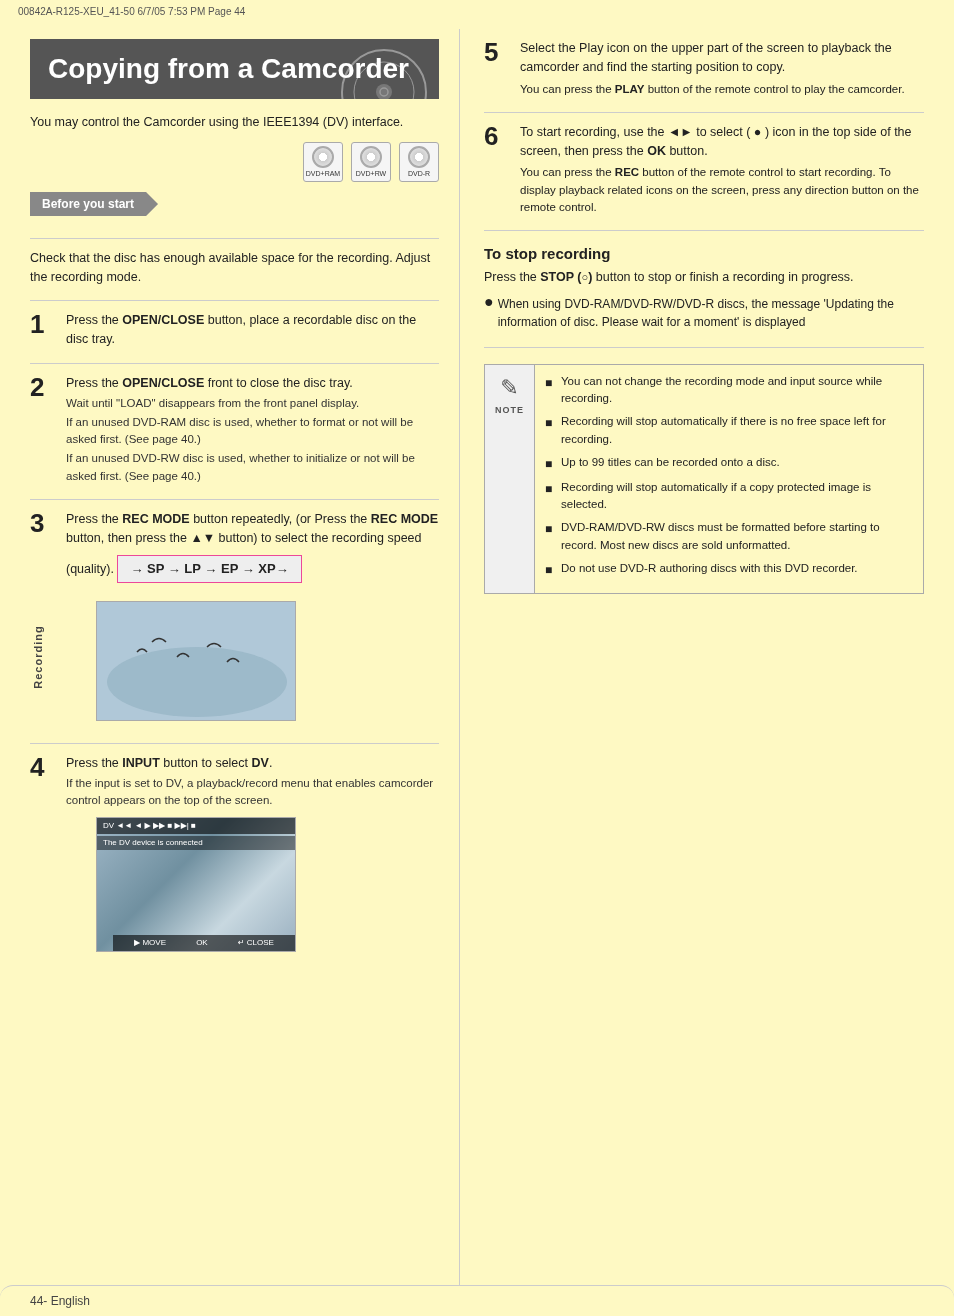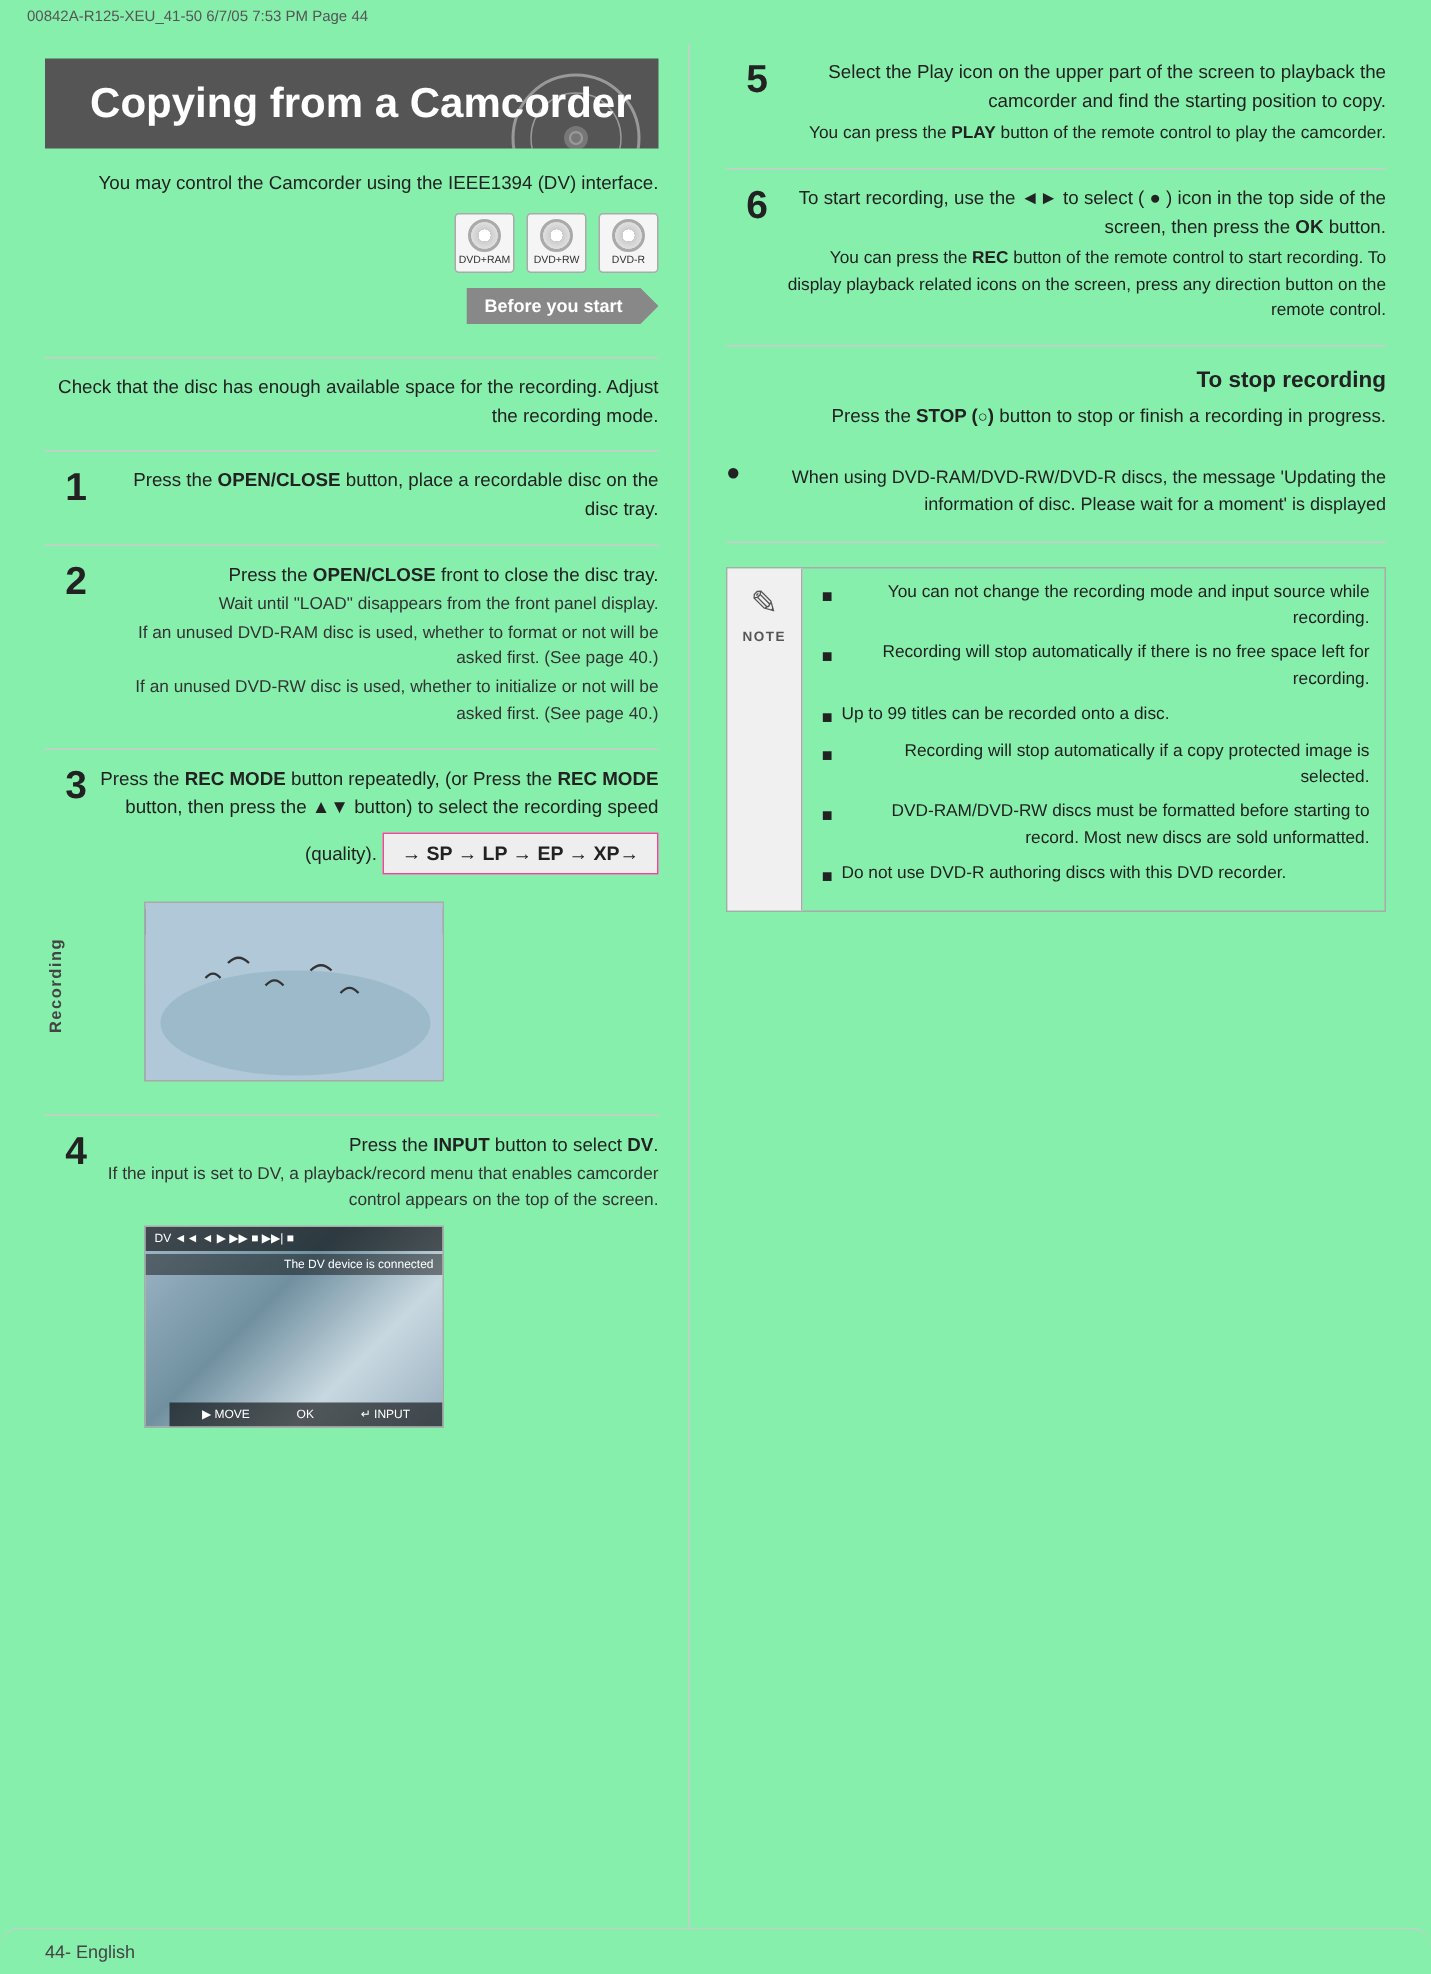--- a/index.html
+++ b/index.html
@@ -7,24 +7,23 @@
       background: #fff;
       font-family: Arial, Helvetica, sans-serif;
       font-size: 13px;
       color: #222;
       width: 954px;
       min-height: 1316px;
     }
     .page {
       width: 954px;
       min-height: 1316px;
-      background: #86efac;
+      background: #fef9c3;
       display: flex;
       flex-direction: column;
-      text-align: right;
     }
     .top-bar {
       font-size: 10px;
       color: #555;
       padding: 6px 18px 2px 18px;
       display: flex;
       justify-content: space-between;
       border-bottom: none;
     }
     .content-area {
@@ -247,21 +246,21 @@
       flex: 1;
     }
     .stop-recording-title {
       font-size: 15px;
       font-weight: bold;
       margin: 14px 0 6px 0;
     }
     .stop-recording-text {
       font-size: 12.5px;
       line-height: 1.5;
-      margin-bottom: 22px;
+      margin-bottom: 8px;
     }
     .bullet-item {
       font-size: 12px;
       line-height: 1.5;
       display: flex;
       gap: 4px;
       margin-bottom: 3px;
     }
     .bullet-dot {
       font-size: 16px;
@@ -445,21 +444,21 @@
               <rect width="200" height="135" fill="#b0c8d8"></rect>
               <ellipse cx="100" cy="90" rx="90" ry="35" fill="#8aacbc" opacity="0.5"></ellipse>
               <path d="M40 60 Q45 54 50 60" stroke="#333" stroke-width="1.5" fill="none"></path>
               <path d="M70 50 Q77 43 84 50" stroke="#333" stroke-width="1.5" fill="none"></path>
               <path d="M100 65 Q106 58 112 65" stroke="#333" stroke-width="1.5" fill="none"></path>
               <path d="M130 55 Q137 48 144 55" stroke="#333" stroke-width="1.5" fill="none"></path>
             </svg>
             <div class="bottom-bar2">
               <span>▶ MOVE</span>
               <span>OK</span>
-              <span>↵ INPUT</span>
+              <span>↵ CLOSE</span>
             </div>
           </div>
         </div>
       </div>
     </div>
 
     <div class="right-col">
 
       <div class="step-right">
         <div class="step-num-right">5</div>

